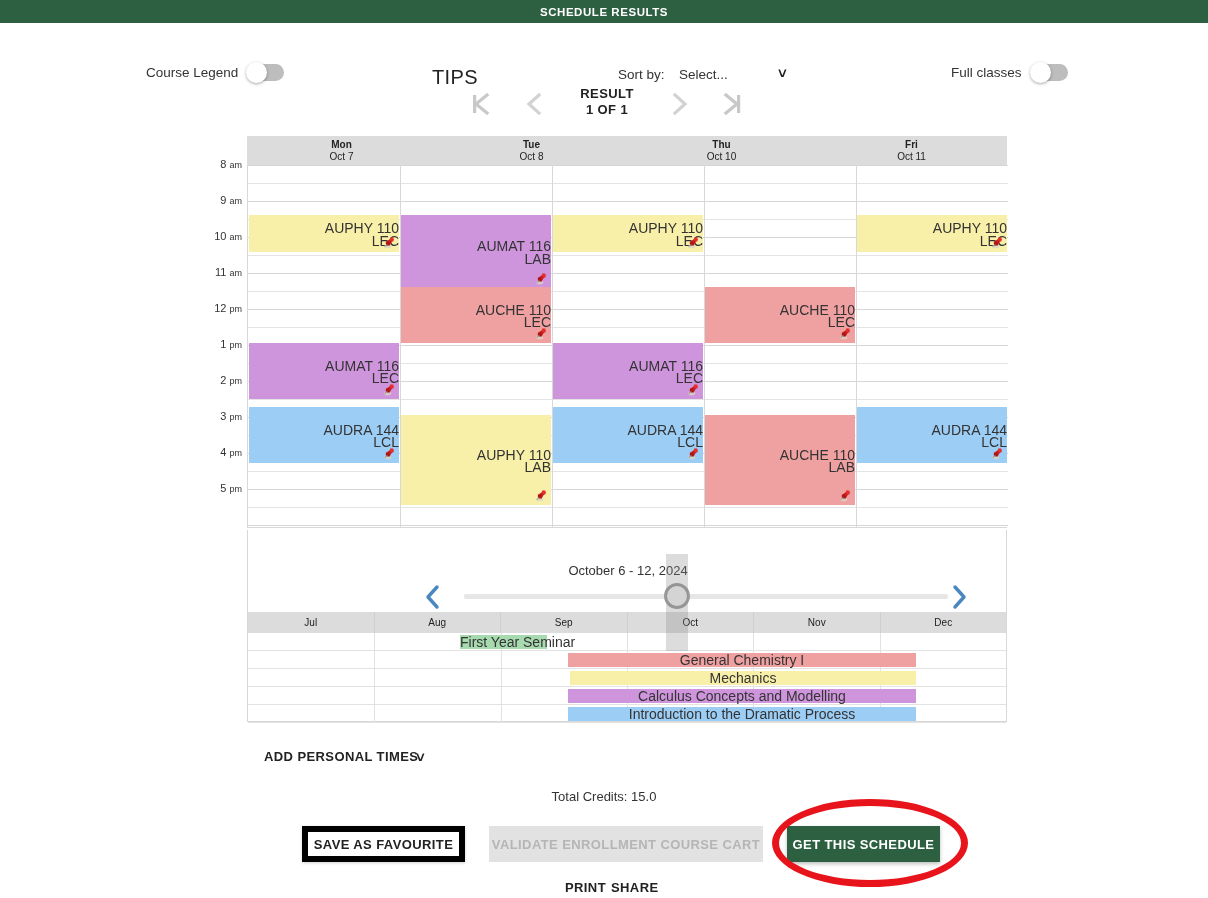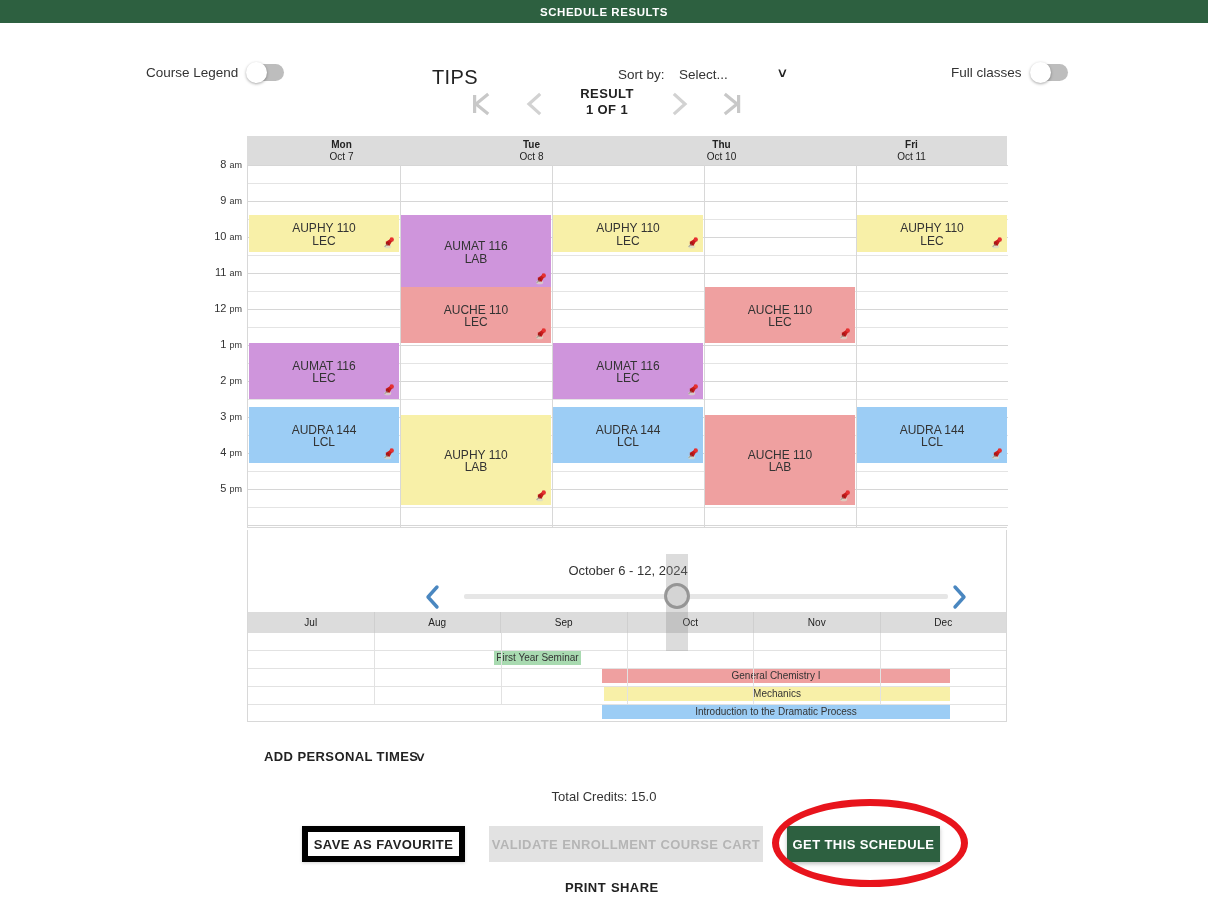--- a/index.html
+++ b/index.html
@@ -74,21 +74,21 @@
 
   .timecol { position: absolute; left: 195px; top: 136px; width: 50px; height: 392px; }
   .tlab {
     position: absolute; right: 3px; width: 48px; text-align: right;
     font-size: 11px; color: #333; white-space: nowrap;
   }
   .tlab i { font-style: normal; font-size: 9px; }
 
   .ev {
     position: absolute; overflow: hidden;
-    font-size: 12px; color: #333; text-align: center;
+    font-size: 14px; color: #333; text-align: right;
     line-height: 12.5px; padding-top: 2px;
   }
   .ev .et { display: block; }
   .pin {
     position: absolute; right: 3px; bottom: 2px; width: 14px; height: 15px;
   }
 
   
   .termbox { position: absolute; left: 247px; top: 530px; width: 760px; height: 192px; border: 1px solid #d8d8d8; border-top: none; background:#fff; }
   .term-title { position: absolute; left: 0; top: 33px; width: 760px; text-align: center; font-size: 13px; color: #333; }
@@ -101,22 +101,22 @@
   }
   .sl-shade { position: absolute; left: 418px; top: 24px; width: 22px; height: 97px; background: rgba(140,140,140,.30); }
 
   .gantt { position: absolute; left: 0; top: 82px; width: 758px; }
   .g-head { display: flex; height: 21px; background: #dcdcdc; }
   .g-head div { flex: 1 1 0; text-align: center; font-size: 10px; color: #222; line-height: 21px; border-right: 1px solid #cfcfcf; }
   .g-head div:last-child { border-right: none; }
   .g-row { position: relative; height: 18px; border-bottom: 1px solid #e2e2e2; }
   .g-row .gv { position: absolute; top: 0; width: 0; height: 18px; border-left: 1px solid #e2e2e2; }
   .g-bar {
-    position: absolute; top: 18px; height: 14px;
-    font-size: 10px; color: #333; text-align: center; line-height: 14px; white-space: nowrap; margin-left: 34px;
+    position: absolute; top: 2px; height: 14px;
+    font-size: 14px; color: #333; text-align: center; line-height: 14px; white-space: nowrap;
   }
 
   
   .apt { position: absolute; left: 264px; top: 749px; font-size: 13px; font-weight: bold; color: #222; letter-spacing: .4px; }
   .apt-caret { position: absolute; left: 416px; top: 749px; color: #222; font-weight: bold; font-size: 15px; }
   .credits { position: absolute; left: 0; top: 789px; width: 1208px; text-align: center; font-size: 13px; color: #333; }
 
   .btn {
     position: absolute; height: 36px; display: flex; align-items: center; justify-content: center;
     font-size: 13px; font-weight: bold; letter-spacing: .4px;
@@ -446,20 +446,28 @@
             <div class="gv" style="left: 505.2px;"></div>
             <div class="gv" style="left: 631.5px;"></div>
             <div class="g-bar" style="left: 322px; width: 346px; background: rgb(248, 240, 168);">Mechanics</div>
           </div>
           <div class="g-row">
             <div class="gv" style="left: 126.3px;"></div>
             <div class="gv" style="left: 252.6px;"></div>
             <div class="gv" style="left: 378.9px;"></div>
             <div class="gv" style="left: 505.2px;"></div>
             <div class="gv" style="left: 631.5px;"></div>
+            <div class="g-bar" style="left: 320px; width: 348px; background: rgb(207, 149, 220);">Calculus Concepts and Modelling</div>
+          </div>
+          <div class="g-row">
+            <div class="gv" style="left: 126.3px;"></div>
+            <div class="gv" style="left: 252.6px;"></div>
+            <div class="gv" style="left: 378.9px;"></div>
+            <div class="gv" style="left: 505.2px;"></div>
+            <div class="gv" style="left: 631.5px;"></div>
             <div class="g-bar" style="left: 320px; width: 348px; background: rgb(156, 205, 245);">Introduction to the Dramatic Process</div>
           </div>
         </div>
     </div>
     <div class="sl-shade"></div>
   </div>
 
   <div class="apt">ADD PERSONAL TIMES</div>
   <div class="apt-caret">˅</div>
   <div class="credits">Total Credits: 15.0</div>

